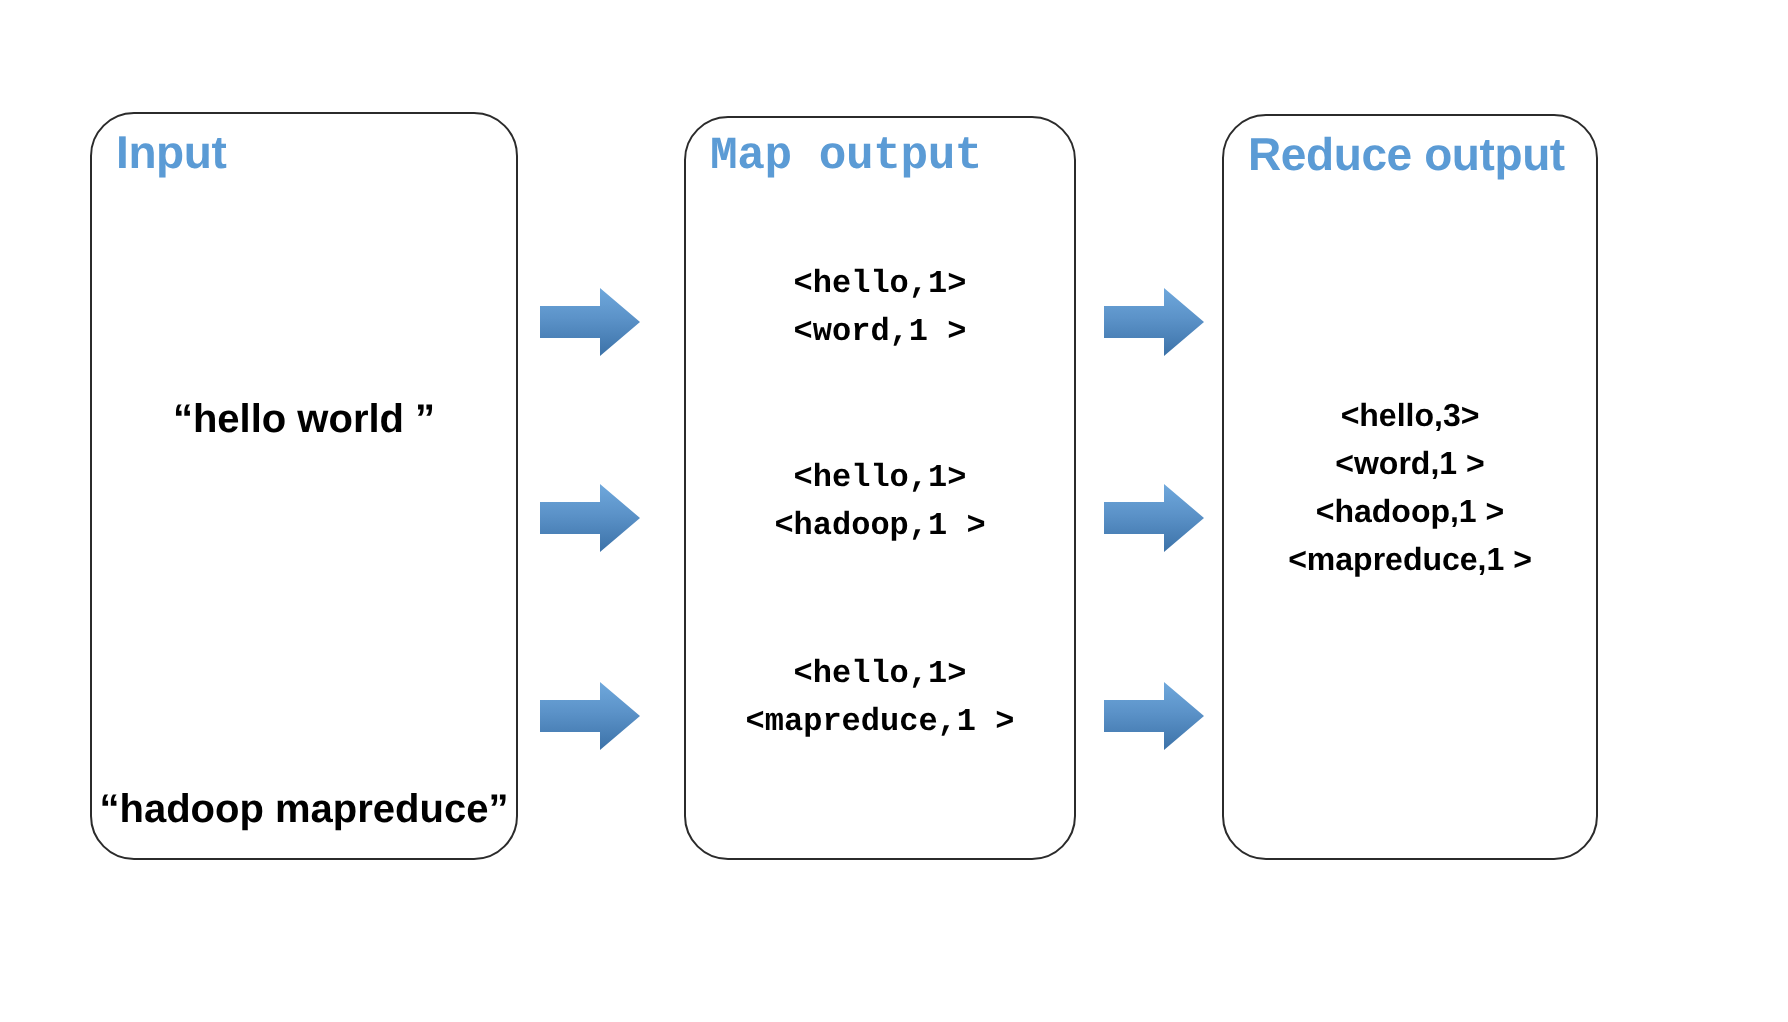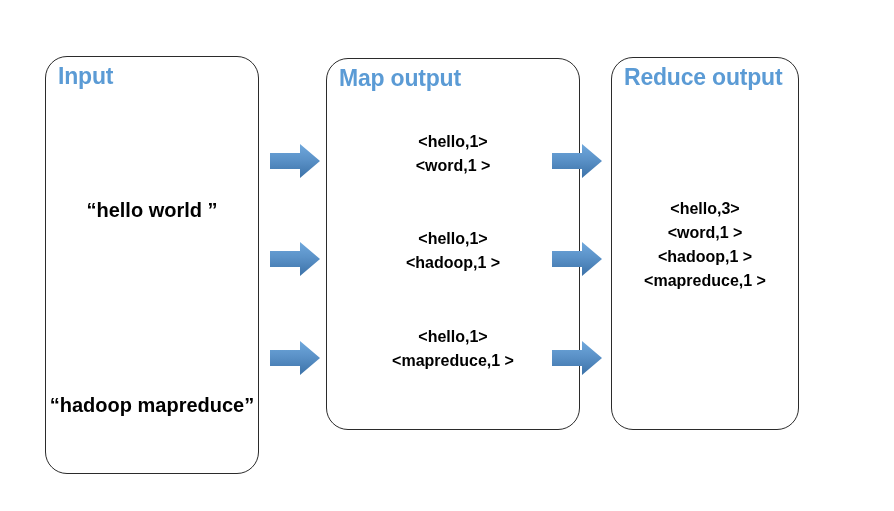--- a/index.html
+++ b/index.html
@@ -24,22 +24,22 @@
   }
 
   
   .stage-box {
     position: absolute;
     box-sizing: border-box;
     background: #ffffff;
     border: 1.4px solid #2b2b2b;
     border-radius: 22px;
   }
-  #box-input   { left: 45px;  top: 56px; width: 214px; height: 418px; }
-  #box-map     { left: 326px; top: 58px; width: 254px; height: 372px; }
+  #box-input   { left: 45px;  top: 56px; width: 214px; height: 374px; }
+  #box-map     { left: 342px; top: 58px; width: 196px; height: 372px; font-family: Liberation Mono, monospace; }
   #box-reduce  { left: 611px; top: 57px; width: 188px; height: 373px; }
 
   .stage-title {
     position: absolute;
     left: 12px;
     top: 6px;
     color: #5b9bd5;
     font-weight: bold;
     font-size: 23px;
     letter-spacing: -0.2px;

